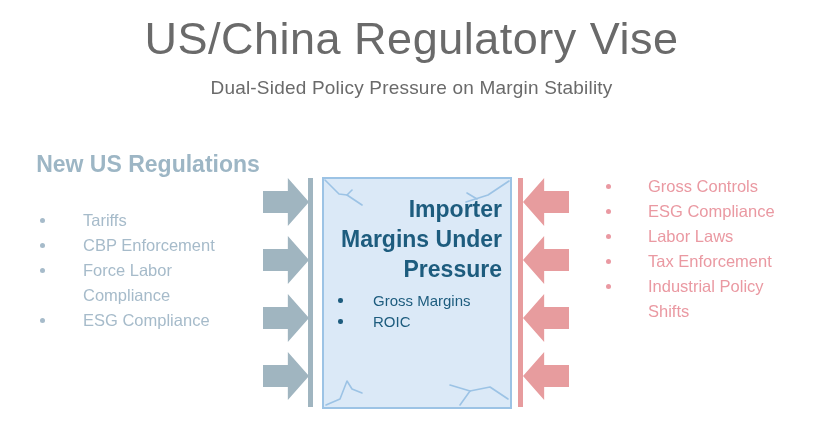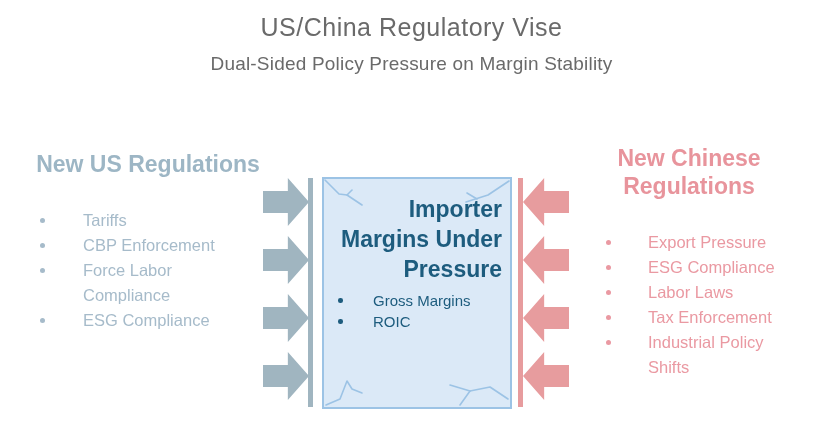--- a/index.html
+++ b/index.html
@@ -2,21 +2,21 @@
 <html><head>
 <meta charset="utf-8">
 <style>
   html,body{margin:0;padding:0;background:#fff;}
   .stage{
     position:relative;width:823px;height:426px;background:#ffffff;overflow:hidden;
     font-family:"Liberation Sans","DejaVu Sans",sans-serif;
   }
   
   .header{position:absolute;top:12px;left:0;width:823px;text-align:center;}
-  .title{font-size:25px;font-weight:400;color:#6a6a6a;margin:0;letter-spacing:.5px;line-height:1.2;}
+  .title{font-size:45px;font-weight:400;color:#6a6a6a;margin:0;letter-spacing:.5px;line-height:1.2;}
   .subtitle{font-size:19px;color:#6a6a6a;margin-top:11px;letter-spacing:.2px;}
 
   
   .panel{position:absolute;}
   .panel h2{margin:0;font-size:23px;font-weight:700;text-align:center;line-height:1.22;}
   .panel ul{list-style:none;margin:30px 0 0 0;padding:0;}
   .panel li{position:relative;font-size:16.5px;line-height:25px;}
   .dot{position:absolute;width:5px;height:5px;border-radius:50%;top:10px;}
 
   .panel-us{left:28px;top:150px;width:240px;}
@@ -75,23 +75,22 @@
     <h2>New US Regulations</h2>
     <ul>
       <li><span class="dot"></span><span>Tariffs</span></li>
       <li><span class="dot"></span><span>CBP Enforcement</span></li>
       <li><span class="dot"></span><span>Force Labor Compliance</span></li>
       <li><span class="dot"></span><span>ESG Compliance</span></li>
     </ul>
   </div>
 
   <div class="panel panel-cn">
-    <h2>New Chinese Regulations</h2>
     <ul>
-      <li><span class="dot"></span><span>Export Pressure</span></li>
+      <li><span class="dot"></span><span>Gross Controls</span></li>
       <li><span class="dot"></span><span>ESG Compliance</span></li>
       <li><span class="dot"></span><span>Labor Laws</span></li>
       <li><span class="dot"></span><span>Tax Enforcement</span></li>
       <li><span class="dot"></span><span>Industrial Policy Shifts</span></li>
     </ul>
   </div>
 
   <div class="arrow arrow-right r1"></div>
   <div class="arrow arrow-right r2"></div>
   <div class="arrow arrow-right r3"></div>

